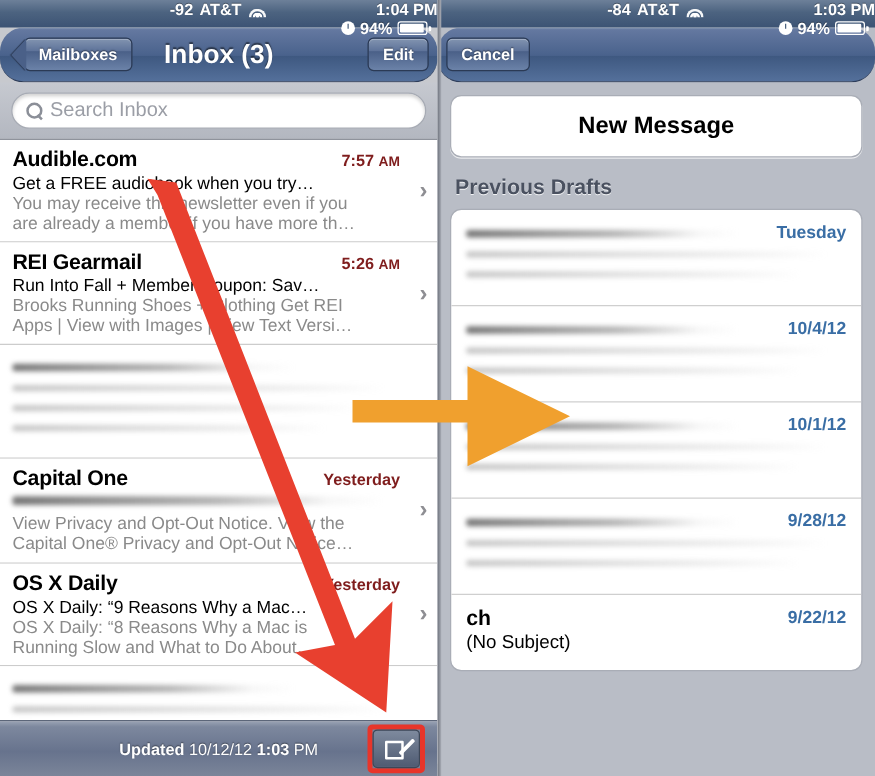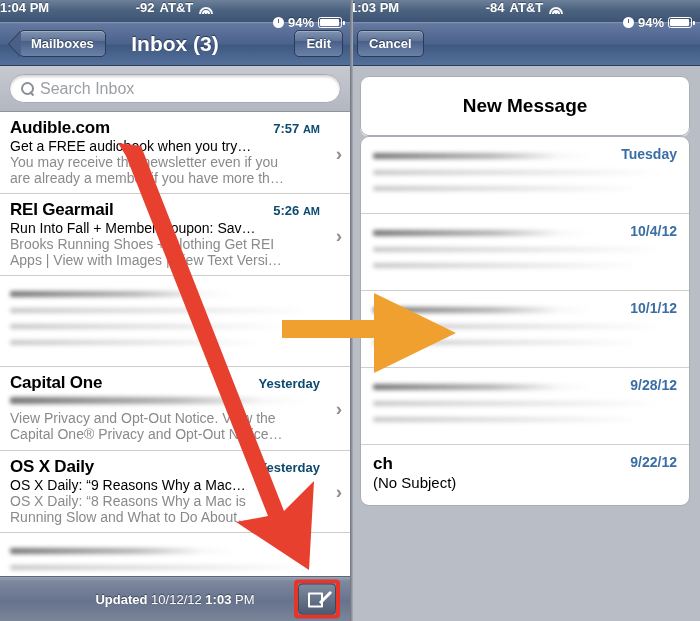--- a/index.html
+++ b/index.html
@@ -23,42 +23,42 @@
   
   .statusbar {
     position: relative; height: 22px;
     background: linear-gradient(180deg,#6d8099 0%, #4c6380 45%, #3c5374 100%);
     color: #fff; font-size: 13px; font-weight: bold;
     display: flex; align-items: center; padding: 0 8px;
     text-shadow: 0 -1px 0 rgba(0,0,0,.35);
     flex-direction: column;
   }
   .sb-left { display:flex; align-items:center; gap:5px; }
-  .sb-center { position:absolute; left:0; right:0; text-align:left; font-size:13px; font-weight:bold; pointer-events:none;}
+  .sb-center { position:absolute; left:0; right:0; text-align:right; font-size:13px; font-weight:bold; pointer-events:none;padding-left:24px;}
   .sb-right { margin-left:auto; display:flex; align-items:center; gap:4px; z-index:2;}
   .wifi-ico { display:inline-block; width:16px; height:12px; position:relative; }
   .wifi-ico i {
     position:absolute; left:50%; bottom:0; transform:translateX(-50%);
     border:2px solid #fff; border-bottom:none; border-radius:50% 50% 0 0 / 100% 100% 0 0;
   }
   .wifi-ico i:nth-child(1){ width:14px; height:7px; opacity:.95;}
   .wifi-ico i:nth-child(2){ width:8px; height:4px; bottom:0;}
   .wifi-ico i:nth-child(3){ width:3px; height:3px; border-radius:50%; background:#fff; border:none; bottom:0;}
   .clock-ico { width:11px; height:11px; border-radius:50%; background:#fff; position:relative; }
   .clock-ico::after{ content:""; position:absolute; left:5px; top:2px; width:1.5px; height:4px; background:#4c6380;}
   .batt { width:24px; height:11px; border:1.5px solid #fff; border-radius:2.5px; position:relative; }
   .batt::after{ content:""; position:absolute; right:-4px; top:3px; width:2px; height:4px; background:#fff; border-radius:0 1px 1px 0;}
   .batt i { position:absolute; left:1px; top:1px; bottom:1px; width:85%; background:#fff; border-radius:1px;}
 
   
   .navbar {
     position: relative; height: 44px;
     background: linear-gradient(180deg,#8b9cb5 0%, #6478a0 4%, #49628c 52%, #3e5880 53%, #54709b 100%);
     border-bottom: 1px solid #2d3d5a;
-    display:flex; align-items:center; padding: 0 7px;
+    display:flex; align-items:center; padding: 0 7px; border-radius: 19px;
   }
   .nav-title {
     position:absolute; left:0; right:0; text-align:center;
     color:#fff; font-size:21px; font-weight:bold;
     text-shadow: 0 -1px 1px rgba(0,0,0,.5);
     pointer-events:none;
   }
   .nav-btn {
     position:relative; z-index:3;
     color:#fff; font-size:13px; font-weight:bold;
@@ -99,21 +99,21 @@
     position:relative; background:#fff;
     border-bottom:1px solid #ccc;
     padding: 6px 26px 7px 10px; min-height: 78px;
   }
   .mailrow .chev {
     position:absolute; right:8px; top:50%; transform:translateY(-50%);
     color:#8e8e93; font-size:19px; font-weight:bold; line-height:1;
   }
   .m-top { display:flex; align-items:baseline;justify-content:space-between; }
   .m-from { font-size:17px; font-weight:bold; color:#000; letter-spacing:-.2px; }
-  .m-date { margin-left:auto; color:#0c4a6e; font-size:13px; font-weight:bold; padding-right:4px;}
+  .m-date { margin-left:auto; color:#7f1d1d; font-size:13px; font-weight:bold; padding-right:4px;}
   .m-date small { font-size:11px; font-weight:bold; }
   .m-subj { font-size:14px; color:#000; white-space:nowrap; overflow:hidden; }
   .m-prev { font-size:14px; color:#8a8a8a; line-height:1.15; }
 
   
   .blurrow { position:relative; background:#fff; border-bottom:1px solid #ccc; padding: 8px 26px 10px 10px; min-height:78px;}
   .bline { height:6px; margin:7px 0 11px 0; border-radius:2px;
     background: linear-gradient(90deg, rgba(70,70,70,.75), rgba(120,120,120,.55) 55%, rgba(200,200,200,.15) 85%, rgba(255,255,255,0));
     filter: blur(2.2px); }
   .bline.w1{width:72%} .bline.w2{width:88%} .bline.w3{width:95%} .bline.w4{width:80%}
@@ -142,21 +142,21 @@
   .compose-ico i { position:absolute; left:0; top:2px; width:15px; height:15px; border:2px solid #fff; border-radius:1px;}
   .compose-ico b {
     position:absolute; right:-1px; top:-1px; width:3px; height:16px; background:#fff;
     transform: rotate(45deg); transform-origin: 50% 50%; border-radius:1px;
   }
 
   
   .rp-body { padding: 10px 10px 0 10px; }
   .newmsg {
     background:#fff; border:1px solid #a9adb6; border-radius:9px;
-    height:60px; display:flex; align-items:center; justify-content:center;
+    height:50px; display:flex; align-items:center; justify-content:center;
     font-size:19px; font-weight:bold; color:#000;
     box-shadow: 0 1px 0 rgba(255,255,255,.7);
   }
   .grouphdr {
     font-size:17px; font-weight:bold; color:#4a5160;
     text-shadow: 0 1px 0 rgba(255,255,255,.8);
     padding: 14px 4px 7px 4px;
   }
   .draftgroup {
     background:#fff; border:1px solid #a9adb6; border-radius:9px; overflow:hidden;
@@ -309,20 +309,21 @@
           </span>
       </div>
     </div>
 
     <div class="navbar">
       <div class="nav-btn">Cancel</div>
     </div>
 
     <div class="rp-body">
       <div class="newmsg">New Message</div>
+      <div class="grouphdr">Previous Drafts</div>
 
       <div class="draftgroup">
 
         <div class="draftrow">
           <span class="d-date">Tuesday</span>
           <div class="bline w1"></div>
           <div class="bline w3 light"></div>
           <div class="bline w2 light"></div>
         </div>
 

